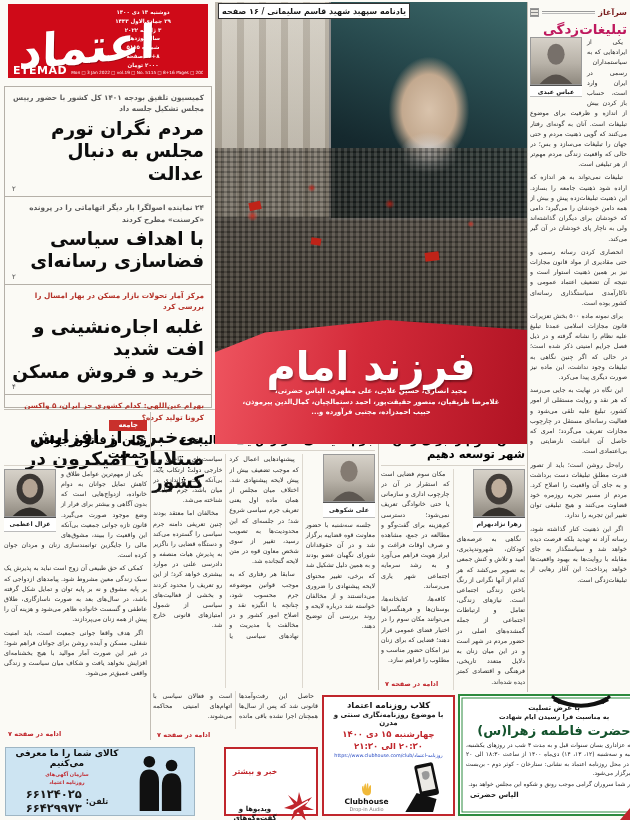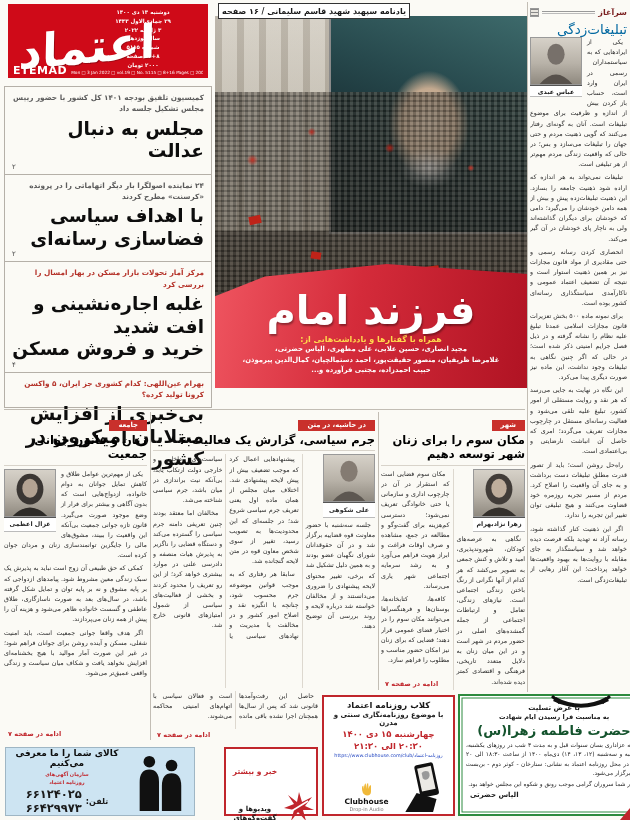--- a/index.html
+++ b/index.html
@@ -11,21 +11,21 @@
   .masthead-logo { position:absolute; left:2px; right:44px; bottom:8px; font-size:46px; font-weight:900; text-align:center; line-height:1; transform:rotate(-5deg) skewX(-6deg); letter-spacing:-2px; text-shadow:1px 1px 0 rgba(0,0,0,.25); }
   .masthead-dates { position:absolute; left:104px; top:4px; width:62px; font-size:5.5px; font-weight:bold; line-height:1.6; text-align:center; }
   .masthead-foot { position:absolute; left:5px; right:5px; bottom:1px; display:flex; align-items:baseline; gap:4px; direction:ltr; }
   .masthead-foot .latin-logo { font-size:11px; font-weight:900; letter-spacing:.5px; }
   .masthead-foot .latin-info { font-size:4.3px; white-space:nowrap; overflow:hidden; }
 
   
   .memorial { position:absolute; left:218px; top:3px; width:192px; height:16px; background:#fff; border:1px solid #333; z-index:5; display:flex; align-items:center; justify-content:center; font-size:8px; font-weight:bold; }
 
   
-  .photo { position:absolute; left:215px; top:16px; width:312px; height:372px; overflow:hidden;
+  .photo { position:absolute; left:215px; top:2px; width:312px; height:442px; overflow:hidden;
     background:linear-gradient(180deg,#c9c4ba 0%,#b3ada3 12%,#98938b 24%,#827d76 36%,#6b6660 48%,#555049 60%,#444039 72%,#36322c 100%); }
   .street { position:absolute; left:0; top:0; width:125px; height:215px;
     background:repeating-linear-gradient(90deg, rgba(120,110,95,.28) 0 7px, rgba(215,210,200,.28) 7px 22px),
                linear-gradient(180deg,#d8d3c9 0%,#c2bcb0 45%,#a49d90 100%); }
   .billboard { position:absolute; right:0; top:0; width:198px; height:218px; border-left:2px solid #8a8a8a; border-bottom:2px solid #777;
     background:
       radial-gradient(ellipse 42px 30px at 50% 70%, rgba(215,218,222,.9) 0%, rgba(215,218,222,0) 70%),
       radial-gradient(ellipse 56px 74px at 50% 50%, #d9c3ac 0%, #c3a98f 48%, rgba(150,130,110,0) 72%),
       linear-gradient(200deg,#3d6a6b 0%,#27494d 35%,#15292e 70%,#0e1c20 100%); }
   .crowd { position:absolute; left:0; bottom:96px; width:100%; height:200px; filter:blur(.3px);
@@ -73,21 +73,21 @@
   .float-start { float:right; margin-left:5px; margin-bottom:2px; }
   .float-end { float:left; margin-right:5px; margin-bottom:2px; }
   .caption { background:#fff; border-top:1.5px solid #555; border-bottom:1px solid #bbb; font-size:6.3px; font-weight:bold; text-align:center; padding:1.5px 0; }
 
   
   .editorial { position:absolute; left:530px; top:8px; width:97px; height:684px; overflow:hidden; }
   .ed-head { display:flex; align-items:center; gap:3px; margin-bottom:4px; }
   .ed-label { font-size:8px; font-weight:bold; color:#7a1f1f; white-space:nowrap; }
   .ed-line { flex:1; height:3px; border-top:1px solid #999; border-bottom:1px solid #bbb; }
   .ed-orn { width:9px; height:9px; background:repeating-linear-gradient(0deg,#888 0 1px,#e9e6df 1px 3px); border:1px solid #999; }
-  .ed-headline { font-size:13.5px; font-weight:400; color:#0369a1; letter-spacing:-.2px; }
+  .ed-headline { font-size:13.5px; font-weight:700; color:#be185d; letter-spacing:-.2px; }
 
   
   .ad-blue { position:absolute; left:5px; top:747px; width:190px; height:69px; background:#cde4f2; border:1px solid #9fb6c4; display:flex; align-items:center; padding:4px; gap:4px; direction:rtl; }
   .ad-blue-text { flex:1; text-align:center; }
   .ad-blue-title { font-size:9px; font-weight:900; color:#0d0d0d; }
   .ad-org { font-size:5px; font-weight:bold; color:#c0262c; line-height:1.6; margin-top:2px; }
   .ad-phone-row { display:flex; align-items:center; justify-content:center; gap:4px; margin-top:2px; }
   .ad-phone-label { font-size:8px; font-weight:900; }
   .ad-phones { font-size:11.5px; font-weight:900; line-height:1.15; direction:ltr; letter-spacing:1px; }
   .ad-men { width:62px; height:58px; flex:none; }
@@ -149,31 +149,31 @@
 
   <div class="photo">
     <div class="street"></div>
     <div class="billboard"></div>
     <div class="crowd"></div>
     <div class="flag" style="left:34px; top:200px; width:12px; height:8px; transform:rotate(-12deg);"></div>
     <div class="flag" style="left:96px; top:236px; width:10px; height:7px; transform:rotate(9deg);"></div>
     <div class="flag" style="left:210px; top:250px; width:14px; height:9px; transform:rotate(-7deg);"></div>
     <div class="banner">
       <div class="banner-title">فرزند امام</div>
-      <div class="banner-intro">همراه با گفتارها و یادداشت‌هایی از:</div>
       <div class="banner-names">مجید انصاری، حسین علایی، علی مطهری، الیاس حضرتی،</div>
       <div class="banner-names">غلامرضا ظریفیان، منصور حقیقت‌پور، احمد دستمالچیان، کمال‌الدین پیرموذن،</div>
       <div class="banner-names">حبیب احمدزاده، مجتبی فرآورده و...</div>
     </div>
   </div>
 
   <div class="leftcol">
     <div class="news-item">
       <div class="kicker">کمیسیون تلفیق بودجه ۱۴۰۱ کل کشور با حضور رییس مجلس تشکیل جلسه داد</div>
       <div class="headline">
+        <div>مردم نگران تورم</div>
         <div>مجلس به دنبال عدالت</div>
       </div>
       <div class="pref">۲</div>
     </div>
     <div class="news-item">
       <div class="kicker">۲۴ نماینده اصولگرا بار دیگر اتهاماتی را در پرونده «کرسنت» مطرح کردند</div>
       <div class="headline">
         <div>با اهداف سیاسی</div>
         <div>فضاسازی رسانه‌ای</div>
       </div>

